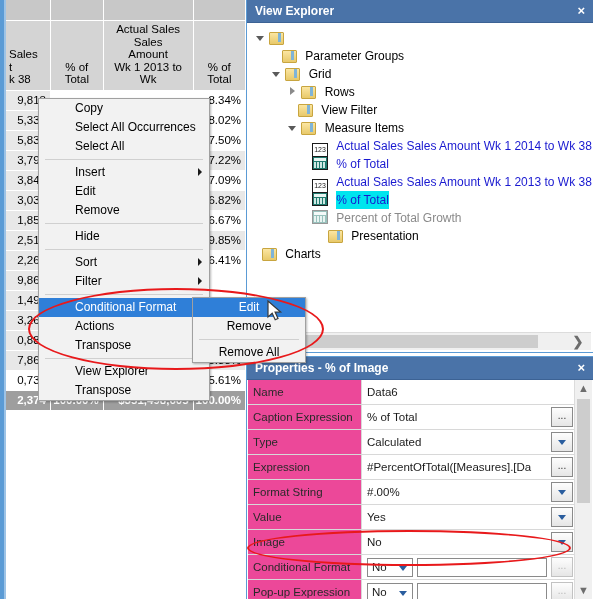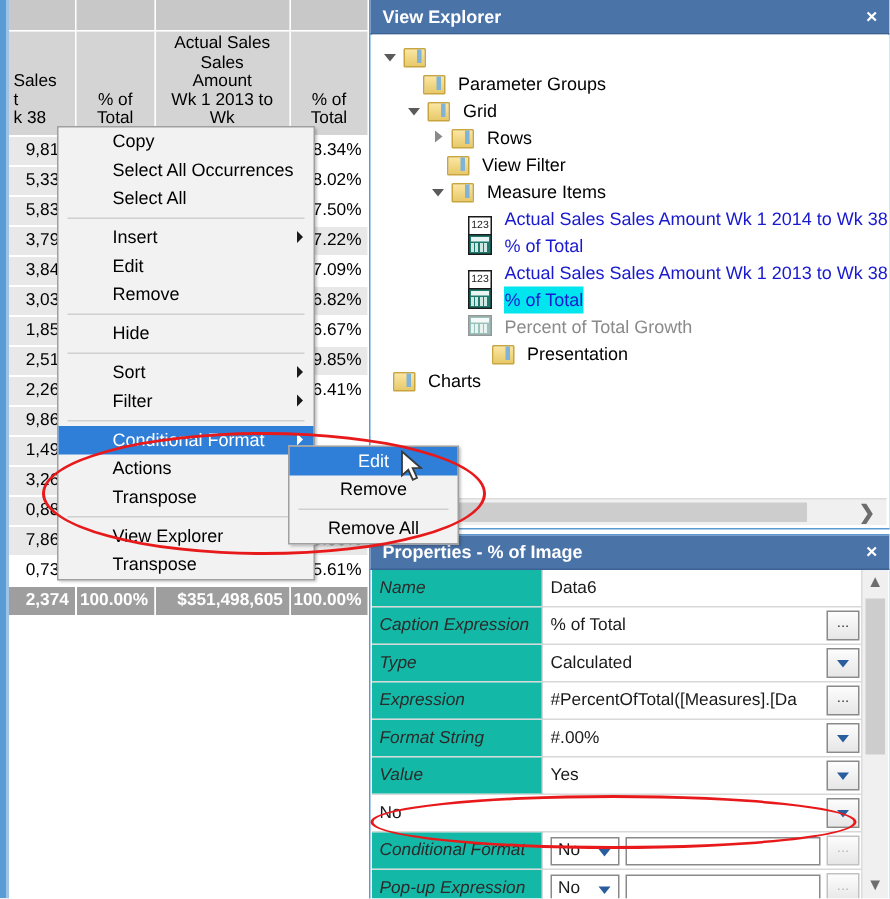--- a/index.html
+++ b/index.html
@@ -35,21 +35,21 @@
     border-bottom:1px solid #ffffff;border-right:1px solid #ffffff;
     background:#ffffff;white-space:nowrap;overflow:hidden;
   }
   .cell.alt{background:#e8e8e8;}
   .cell.plain{background:#ffffff;}
   .totrow .cell{background:#9e9e9e;color:#ffffff;font-weight:bold;border-bottom:1px solid #ffffff;}
   .sel-blue{background:#3c8ee0 !important;}
 
   
   .ctxmenu{
-    position:absolute;left:38px;top:84px;width:170px;
+    position:absolute;left:38px;top:98px;width:170px;
     background:#f2f2f2;border:1px solid #a0a0a0;
     box-shadow:1px 1px 2px rgba(0,0,0,.28);
     font-size:12px;
     z-index:40;
   }
   .mi{height:19px;line-height:19px;padding-left:36px;position:relative;color:#000;white-space:nowrap;}
   .mi.hl{background:#2f7fd8;color:#ffffff;}
   .mi .arw{position:absolute;right:7px;top:5px;width:0;height:0;
     border-left:4px solid #1a1a1a;border-top:4px solid transparent;border-bottom:4px solid transparent;}
   .mi.hl .arw{border-left-color:#ffffff;}
@@ -109,21 +109,21 @@
   .hscroll{position:absolute;left:1px;right:1px;bottom:1px;height:17px;background:#f0f0f0;border-top:1px solid #dcdcdc;}
   .hthumb{position:absolute;left:2px;top:2px;width:287px;height:13px;background:#cdcdcd;}
   .harrow{position:absolute;right:2px;top:0;width:22px;height:17px;line-height:17px;text-align:center;
     color:#6d6d6d;font-weight:bold;font-size:13px;}
 
   
   #properties{left:246px;top:356px;width:346px;height:243px;}
   .proptbl{position:absolute;left:1px;top:23px;right:18px;bottom:1px;background:#ffffff;overflow:hidden;}
   .prow{display:flex;height:24px;border-bottom:1px solid #d8d8d8;align-items:stretch;}
   .pname{width:108px;min-width:108px;padding-left:5px;line-height:24px;font-size:11.5px;
-    color:#2a2a2a;border-right:1px solid #d8d8d8;background:#14b8a6;white-space:nowrap;overflow:hidden;font-style:italic;}
+    color:#2a2a2a;border-right:1px solid #d8d8d8;background:#ec4899;white-space:nowrap;overflow:hidden;}
   .pval{flex:1;display:flex;align-items:center;padding-left:5px;font-size:11.5px;color:#1a1a1a;
     position:relative;overflow:hidden;white-space:nowrap;}
   .pvaltext{flex:1;overflow:hidden;white-space:nowrap;text-overflow:clip;}
   .btn-ell{width:20px;height:18px;margin-right:2px;border:1px solid #8a8a8a;background:linear-gradient(#fdfdfd,#e6e6e6);
     font-size:10px;line-height:16px;text-align:center;color:#333;}
   .btn-ell.dim{color:#b8b8b8;border-color:#c2c2c2;}
   .btn-dd{width:20px;height:18px;margin-right:2px;border:1px solid #8a8a8a;background:linear-gradient(#fdfdfd,#e6e6e6);
     position:relative;}
   .btn-dd:after{content:"";position:absolute;left:6px;top:7px;width:0;height:0;
     border-left:4px solid transparent;border-right:4px solid transparent;border-top:5px solid #2a5d9e;}
@@ -412,20 +412,21 @@
 
       <div class="prow">
         <div class="pname">Value</div>
         <div class="pval">
           <span class="pvaltext">Yes</span>
           <span class="btn-dd"></span>
         </div>
       </div>
 
       <div class="prow">
+        <div class="pname">Image</div>
         <div class="pval">
           <span class="pvaltext">No</span>
           <span class="btn-dd"></span>
         </div>
       </div>
 
       <div class="prow">
         <div class="pname">Conditional Format</div>
         <div class="pval">
           <span class="combo-small">No</span>

